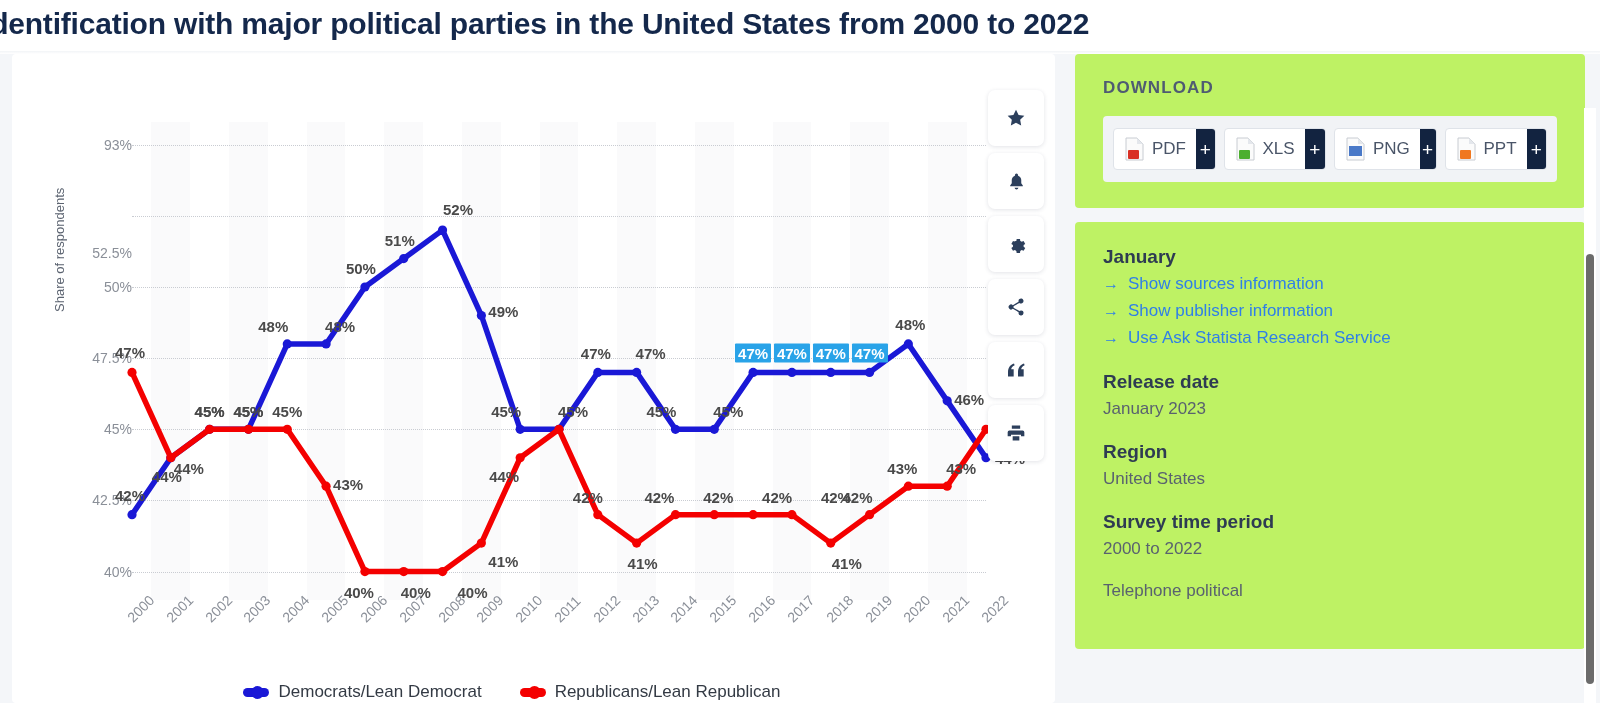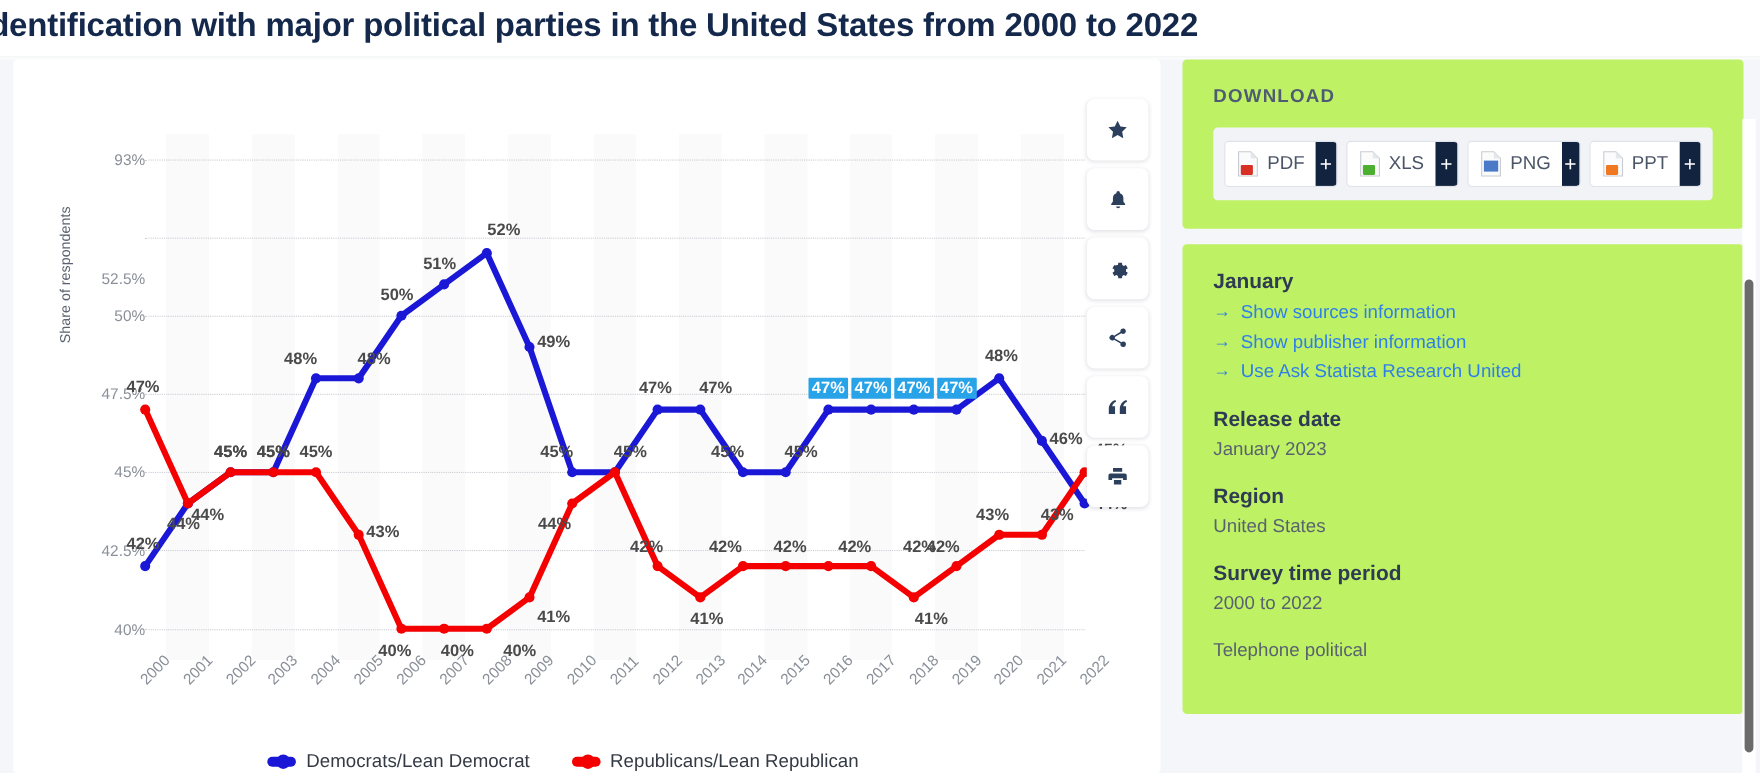--- a/index.html
+++ b/index.html
@@ -404,21 +404,21 @@
           <div class="link-row">
             <span class="arrow">→</span>
             <span>Show sources information</span>
           </div>
           <div class="link-row">
             <span class="arrow">→</span>
             <span>Show publisher information</span>
           </div>
           <div class="link-row">
             <span class="arrow">→</span>
-            <span>Use Ask Statista Research United</span>
+            <span>Use Ask Statista Research Service</span>
           </div>
         </div>
       <div id="fields">
           <div style="height: 16px;"></div>
           <div class="sec-h">Release date</div>
           <div class="sec-v">January 2023</div>
           <div class="sec-h">Region</div>
           <div class="sec-v">United States</div>
           <div class="sec-h">Survey time period</div>
           <div class="sec-v">2000 to 2022</div>

